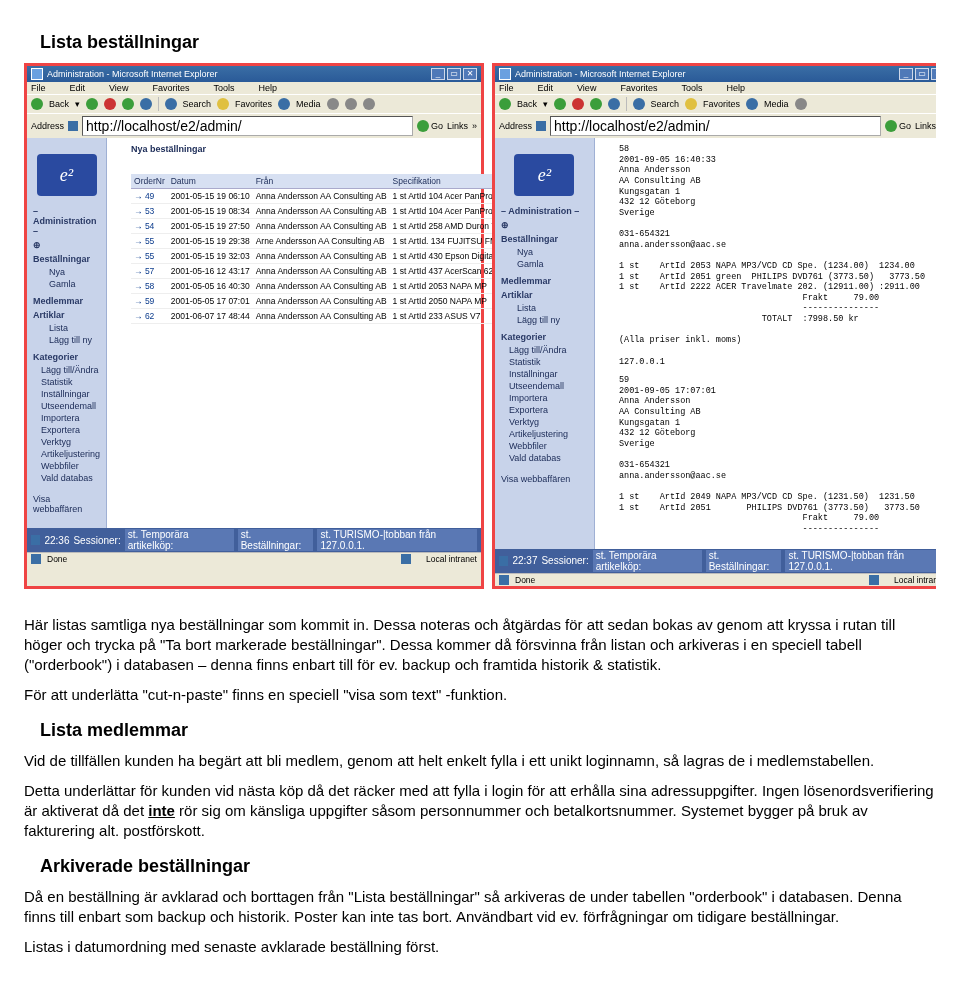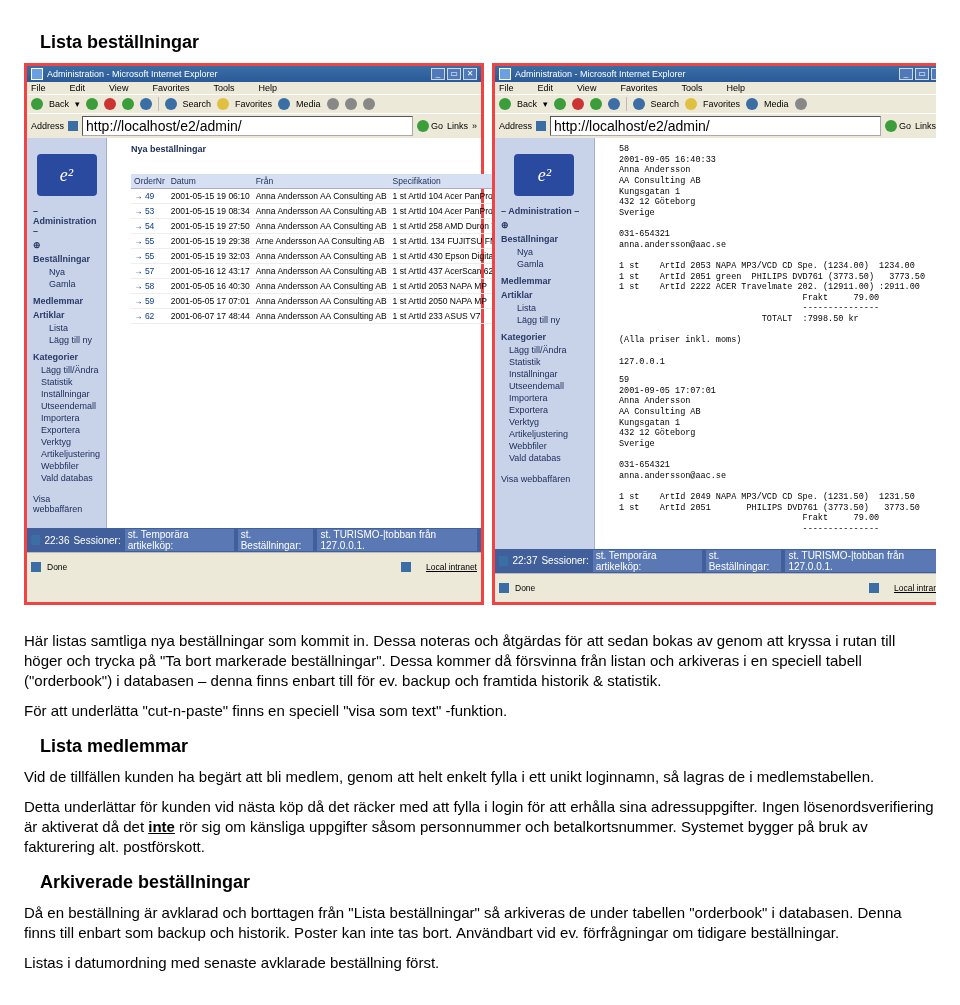--- a/index.html
+++ b/index.html
@@ -96,27 +96,27 @@
   .order-block {
     font-family: "Courier New", monospace;
     font-size:8.5px;
     white-space:pre;
     line-height:1.25;
     margin-bottom:8px;
   }
 
   
   .status-low {
-    background:#ece9d8; border-top:1px solid #bbb; padding:9px 4px; font-size:8.5px; display:flex; align-items:center; gap:6px;
+    background:#ece9d8; border-top:1px solid #bbb; padding:1px 4px; font-size:8.5px; display:flex; align-items:center; gap:6px;
   }
   .status-dark {
     background:#415f9b; color:#fff; padding:1px 4px; font-size:10px; display:flex; gap:4px; align-items:center;
   }
   .status-dark .pill { background:#5a78b4; padding:0 3px;}
-  .status-local { margin-left:auto; display:flex; align-items:flex-end; gap:15px;text-decoration:underline;}
+  .status-local { margin-left:auto; display:flex; align-items:flex-end; gap:15px;}
   .mini-icon { width:10px; height:10px; background:#3a6ea5; display:inline-block;}
 
   
   p.body-text { margin: 10px 0; line-height:1.35; font-size:15px; }
   p.body-text + p.body-text { margin-top: 0; }
   .underline { text-decoration: underline; font-weight: bold; }
 </style>
 </head>
 <body>
 

